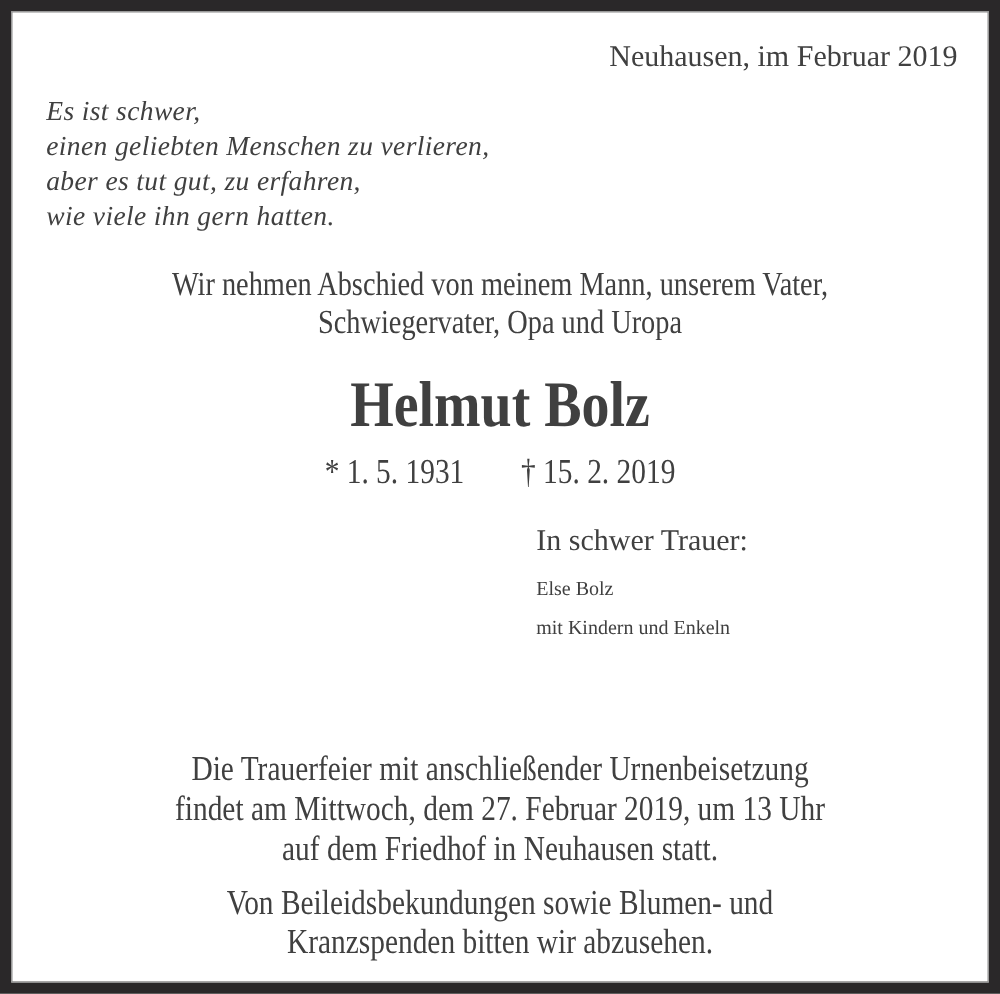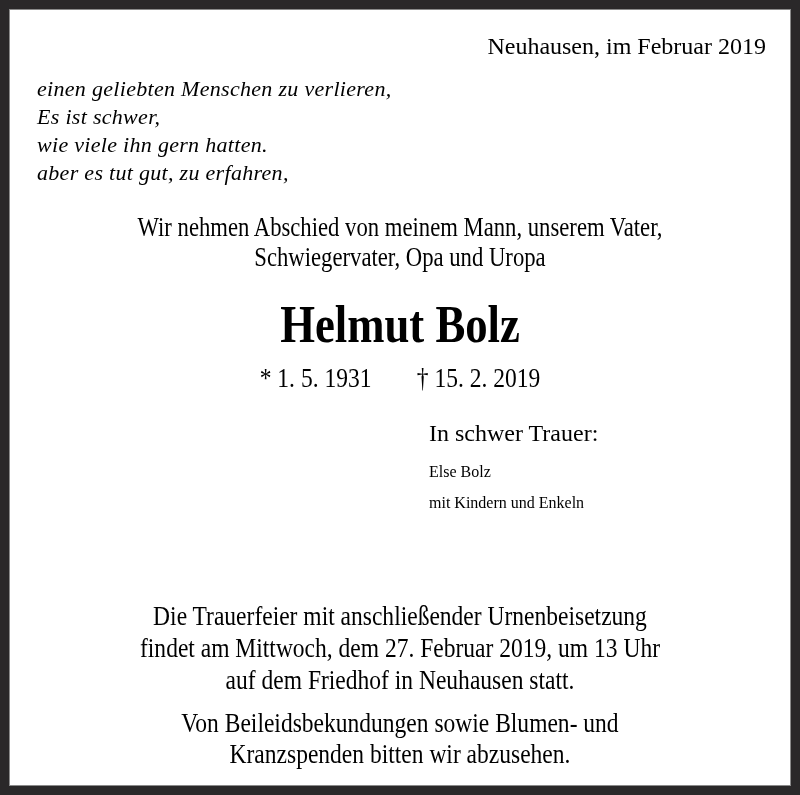--- a/index.html
+++ b/index.html
@@ -5,21 +5,21 @@
   html, body { margin: 0; padding: 0; }
   body {
     width: 800px; height: 795px; overflow: hidden;
     background: #2a2829;
     position: relative;
   }
   .card {
     position: absolute; left: 9px; top: 9px; width: 782px; height: 777px;
     background: #ffffff;
     border: 1px solid #8a8a8a; box-sizing: border-box;
-    color: #000000;
+    color: #404040;
     font-family: "Liberation Serif", "DejaVu Serif", serif;
   }
   .abs { position: absolute; white-space: nowrap; }
   .place {
     right: 24px; top: 22px; font-size: 24px; line-height: 28px;
   }
   .poem {
     left: 27px; top: 65px; font-size: 22px; line-height: 28px; font-style: italic;
     letter-spacing: 0.3px;
   }
@@ -61,24 +61,24 @@
   }
   .condolence div { height: 31px; }
 </style>
 </head>
 <body>
 
 <div class="card">
   <div class="abs place">Neuhausen, im Februar 2019</div>
 
   <div class="abs poem">
+    <div>Es ist schwer,</div>
     <div>einen geliebten Menschen zu verlieren,</div>
-    <div>Es ist schwer,</div>
+    <div>aber es tut gut, zu erfahren,</div>
     <div>wie viele ihn gern hatten.</div>
-    <div>aber es tut gut, zu erfahren,</div>
   </div>
 
   <div class="abs intro">
     <div>Wir nehmen Abschied von meinem Mann, unserem Vater,</div>
     <div>Schwiegervater, Opa und Uropa</div>
   </div>
 
   <div class="abs name">Helmut Bolz</div>
 
   <div class="abs dates">

